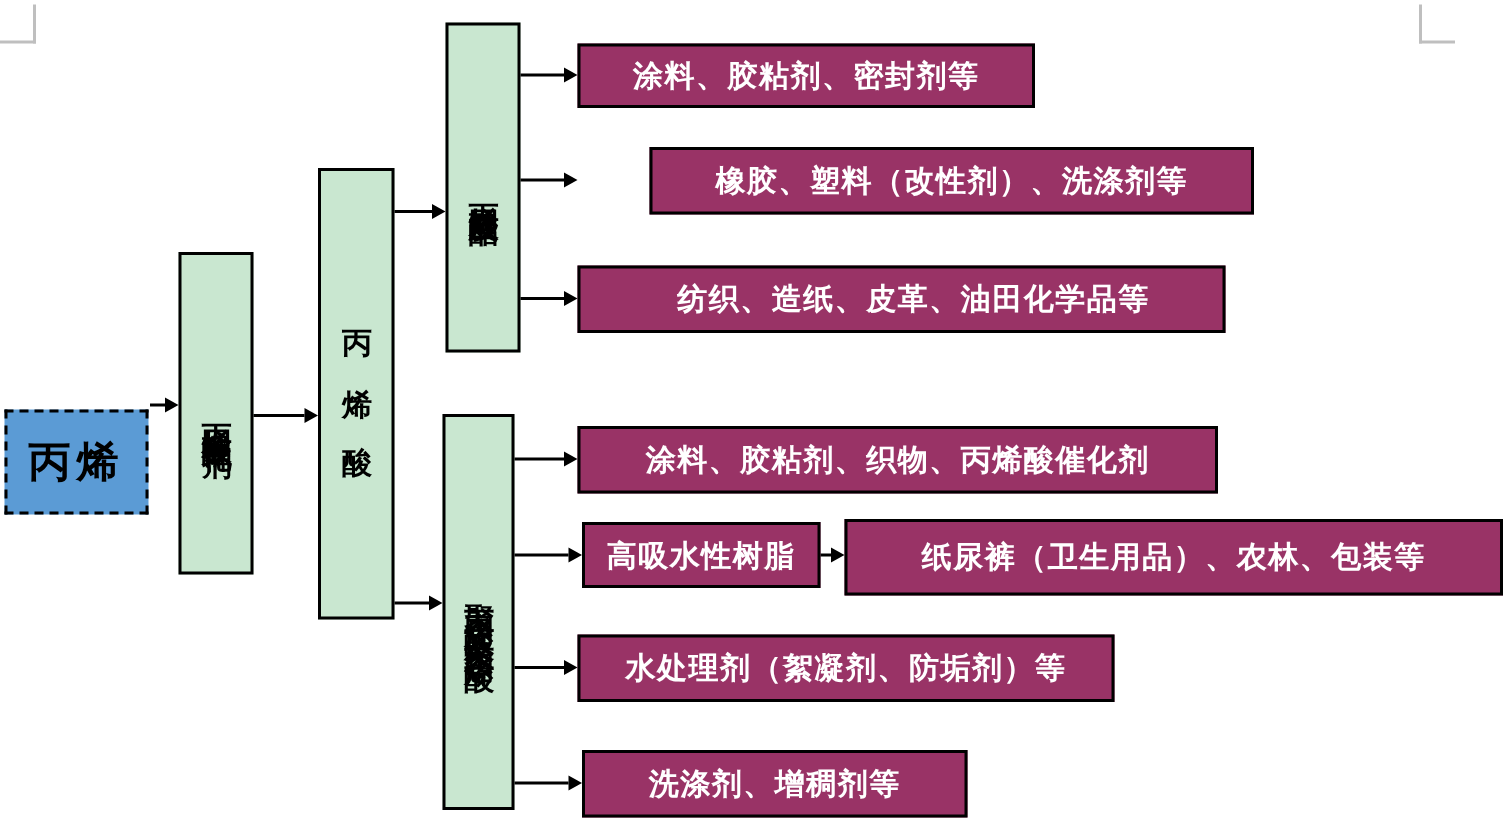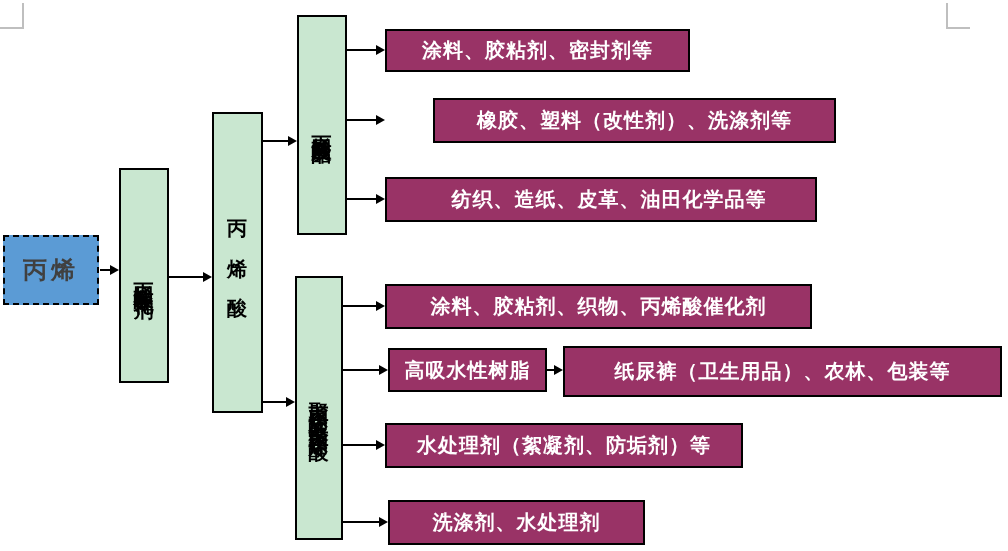--- a/index.html
+++ b/index.html
@@ -8,21 +8,21 @@
     font-family:"Liberation Serif","DejaVu Serif",serif;
   }
   
   .corner{position:absolute;width:22px;height:24px;}
   .corner.tl{left:0;top:3px;border-right:2px solid var(--corner-mark);border-bottom:2px solid var(--corner-mark);}
   .corner.tr{left:946px;top:3px;border-left:2px solid var(--corner-mark);border-bottom:2px solid var(--corner-mark);}
 
   .node{position:absolute;display:flex;align-items:center;justify-content:center;box-sizing:border-box;}
   .src{
     background:var(--source-fill);border:2px dashed var(--line);
-    font-size:24px;font-weight:bold;color:#404040;letter-spacing:4px;
+    font-size:28px;font-weight:bold;color:#000000;letter-spacing:4px;margin-top:38px;
   }
   .mid{
     background:var(--intermediate-fill);border:2px solid var(--line);color:#000;
   }
   .vtext{
     writing-mode:vertical-rl;text-orientation:upright;
     font-weight:bold;font-size:20px;letter-spacing:3px;line-height:1.0;
   }
   .g2 .vtext{letter-spacing:39px;}
   .g3 .vtext{letter-spacing:2px;}
@@ -83,21 +83,21 @@
   <div class="node app" style="left:388px;top:348px;width:159px;height:44px;">
     <span>高吸水性树脂</span>
   </div>
   <div class="node app" style="left:385px;top:423px;width:358px;height:45px;">
     <span>水处理剂（絮凝剂、防垢剂）等</span>
   </div>
   <div class="node app" style="left:563px;top:346px;width:439px;height:51px;">
     <span>纸尿裤（卫生用品）、农林、包装等</span>
   </div>
   <div class="node app" style="left:388px;top:500px;width:257px;height:45px;">
-    <span>洗涤剂、水处理剂</span>
+    <span>洗涤剂、增稠剂等</span>
   </div>
 
   <div class="arrow" style="left:100px;top:269px;width:10px;"></div>
   <div class="arrow" style="left:169px;top:276px;width:34px;"></div>
   <div class="arrow" style="left:263px;top:140px;width:25px;"></div>
   <div class="arrow" style="left:263px;top:401px;width:23px;"></div>
   <div class="arrow" style="left:347px;top:49px;width:29px;"></div>
   <div class="arrow" style="left:347px;top:119px;width:29px;"></div>
   <div class="arrow" style="left:347px;top:198px;width:29px;"></div>
   <div class="arrow" style="left:343px;top:305px;width:33px;"></div>

